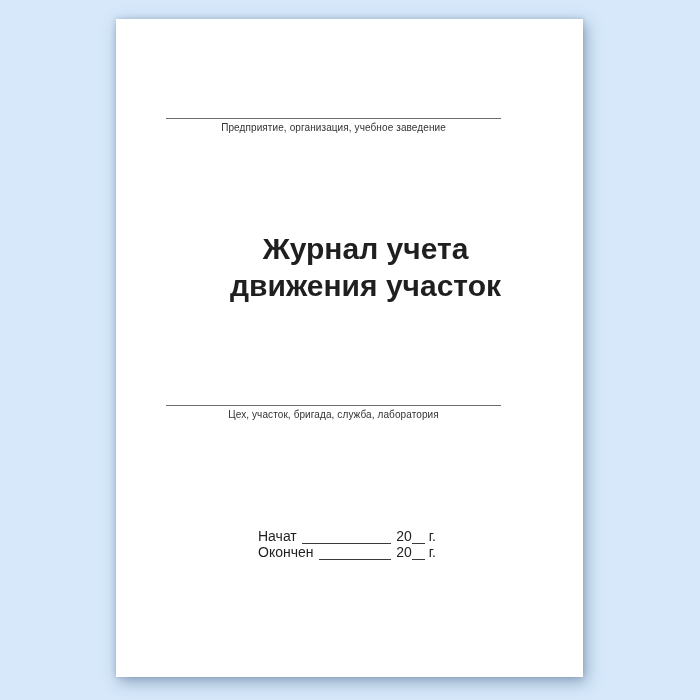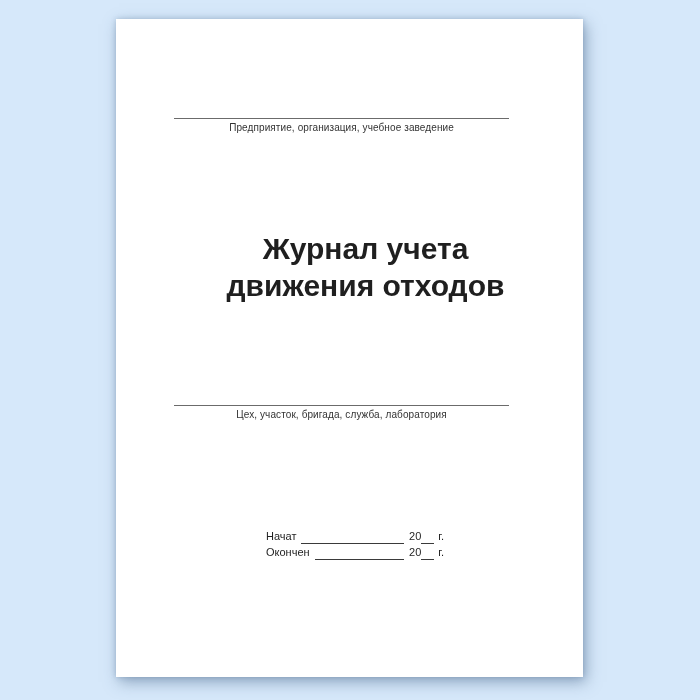--- a/index.html
+++ b/index.html
@@ -10,56 +10,56 @@
   .stage{
     position:relative;width:700px;height:700px;
     background:var(--bg);
     font-family:"Liberation Sans",sans-serif;
   }
   .paper{
     position:absolute;left:116px;top:19px;width:467px;height:658px;
     background:var(--paper);
     box-shadow:3px 5px 14px rgba(70,100,135,.50), 0 0 5px rgba(70,100,135,.28);
   }
-  .field{position:absolute;left:58px;width:335px;text-align:center;}
+  .field{position:absolute;left:50px;width:335px;text-align:center;}
   .field-top{top:99px;}
   .field-middle{top:386px;}
   .rule{height:0;border-top:1px solid var(--rule);}
   .caption{
     padding-top:3px;font-size:10px;line-height:12px;color:var(--muted);
     letter-spacing:.1px;white-space:nowrap;
   }
   .title{
     position:absolute;top:211px;left:16px;width:100%;text-align:center;
     font-weight:700;font-size:30px;line-height:37px;color:var(--text);
   }
   .dates{
-    position:absolute;top:510px;left:150px;width:178px;
-    font-size:11px;color:var(--text);
+    position:absolute;top:510px;left:142px;width:178px;
+    font-size:14px;color:var(--text);
   }
   .date-row{display:flex;align-items:flex-end;height:15px;margin-bottom:1px;}
   .dlabel{line-height:15px;white-space:pre;}
   .blank{height:12px;border-bottom:1px solid #3a3a3a;}
   .blank.grow{flex:1;margin:0 5px;}
   .blank.year{width:13px;margin-right:4px;}
 </style>
 </head>
 <body>
 
 <div class="stage">
   <div class="paper">
 
     <div class="field field-top">
       <div class="rule"></div>
       <div class="caption">Предприятие, организация, учебное заведение</div>
     </div>
 
     <div class="title">
       <div>Журнал учета</div>
-      <div>движения отходов</div>
+      <div>движения участок</div>
     </div>
 
     <div class="field field-middle">
       <div class="rule"></div>
       <div class="caption">Цех, участок, бригада, служба, лаборатория</div>
     </div>
 
     <div class="dates">
       <div class="date-row">
         <span class="dlabel">Начат</span>

